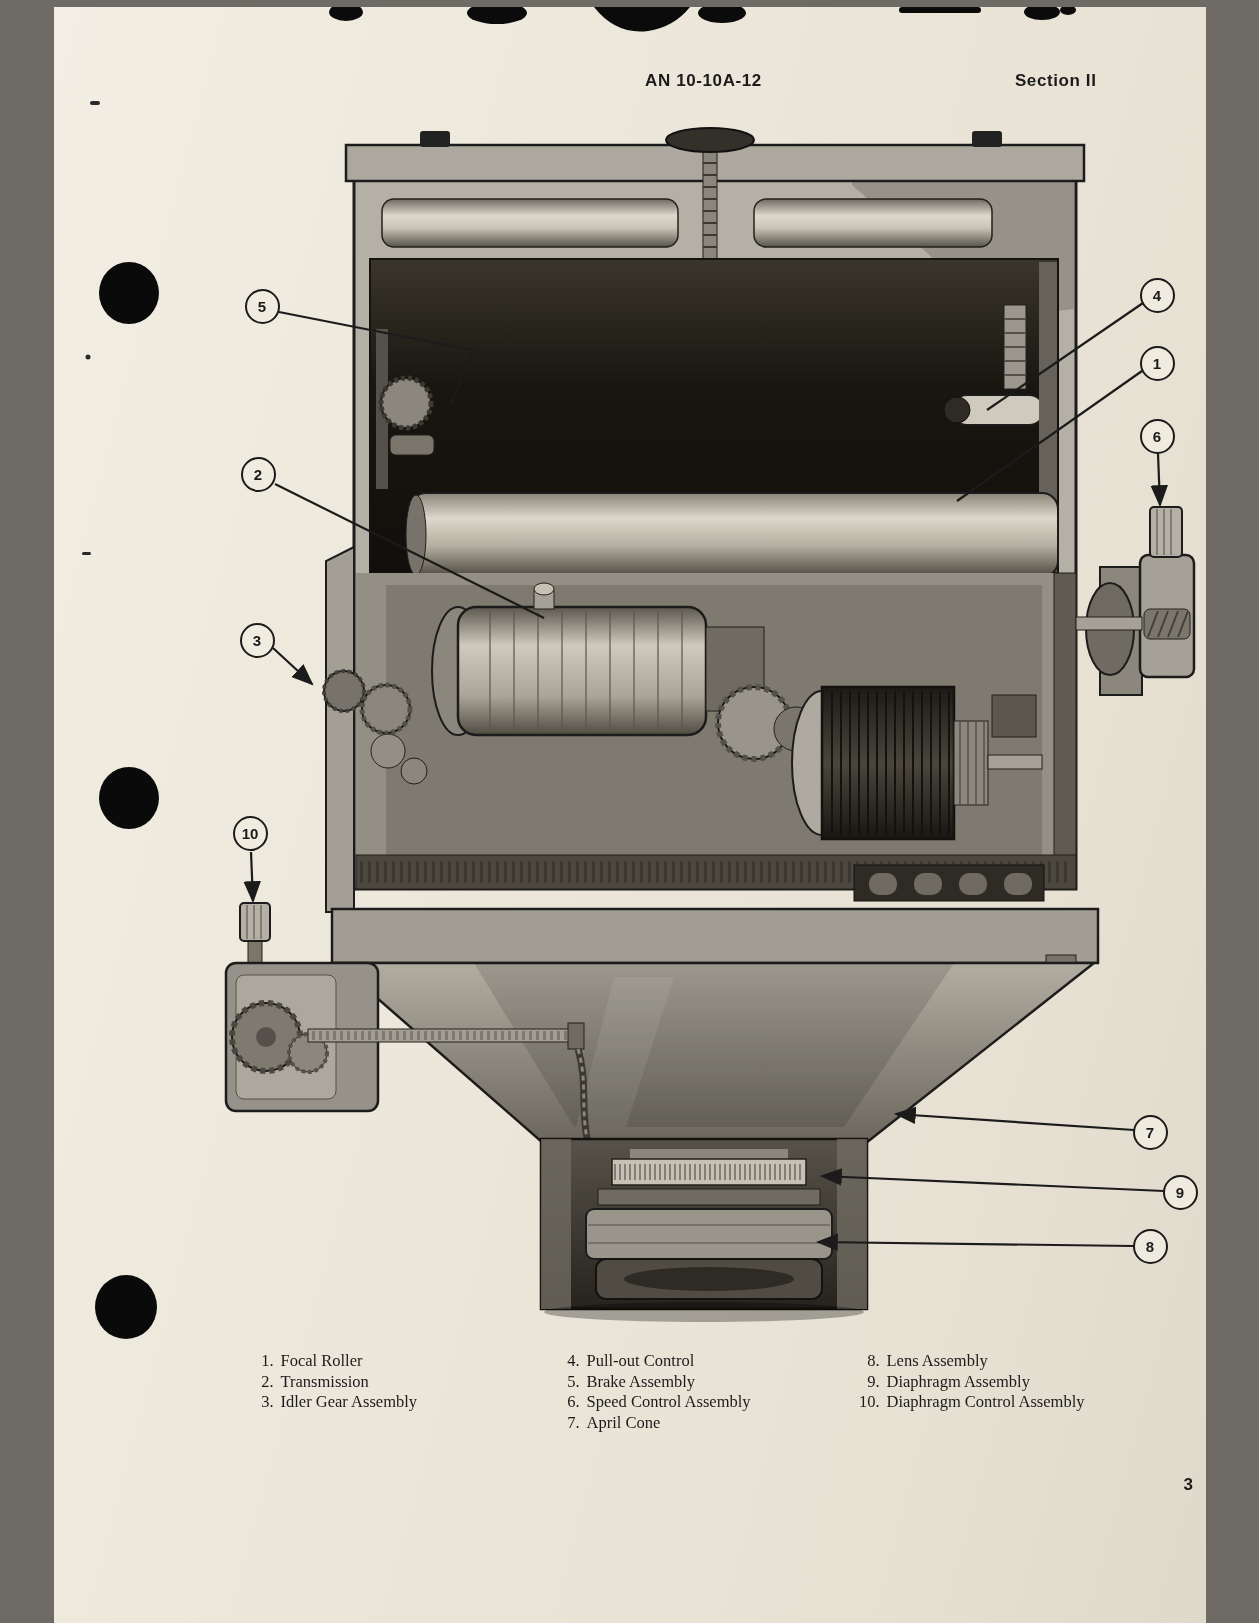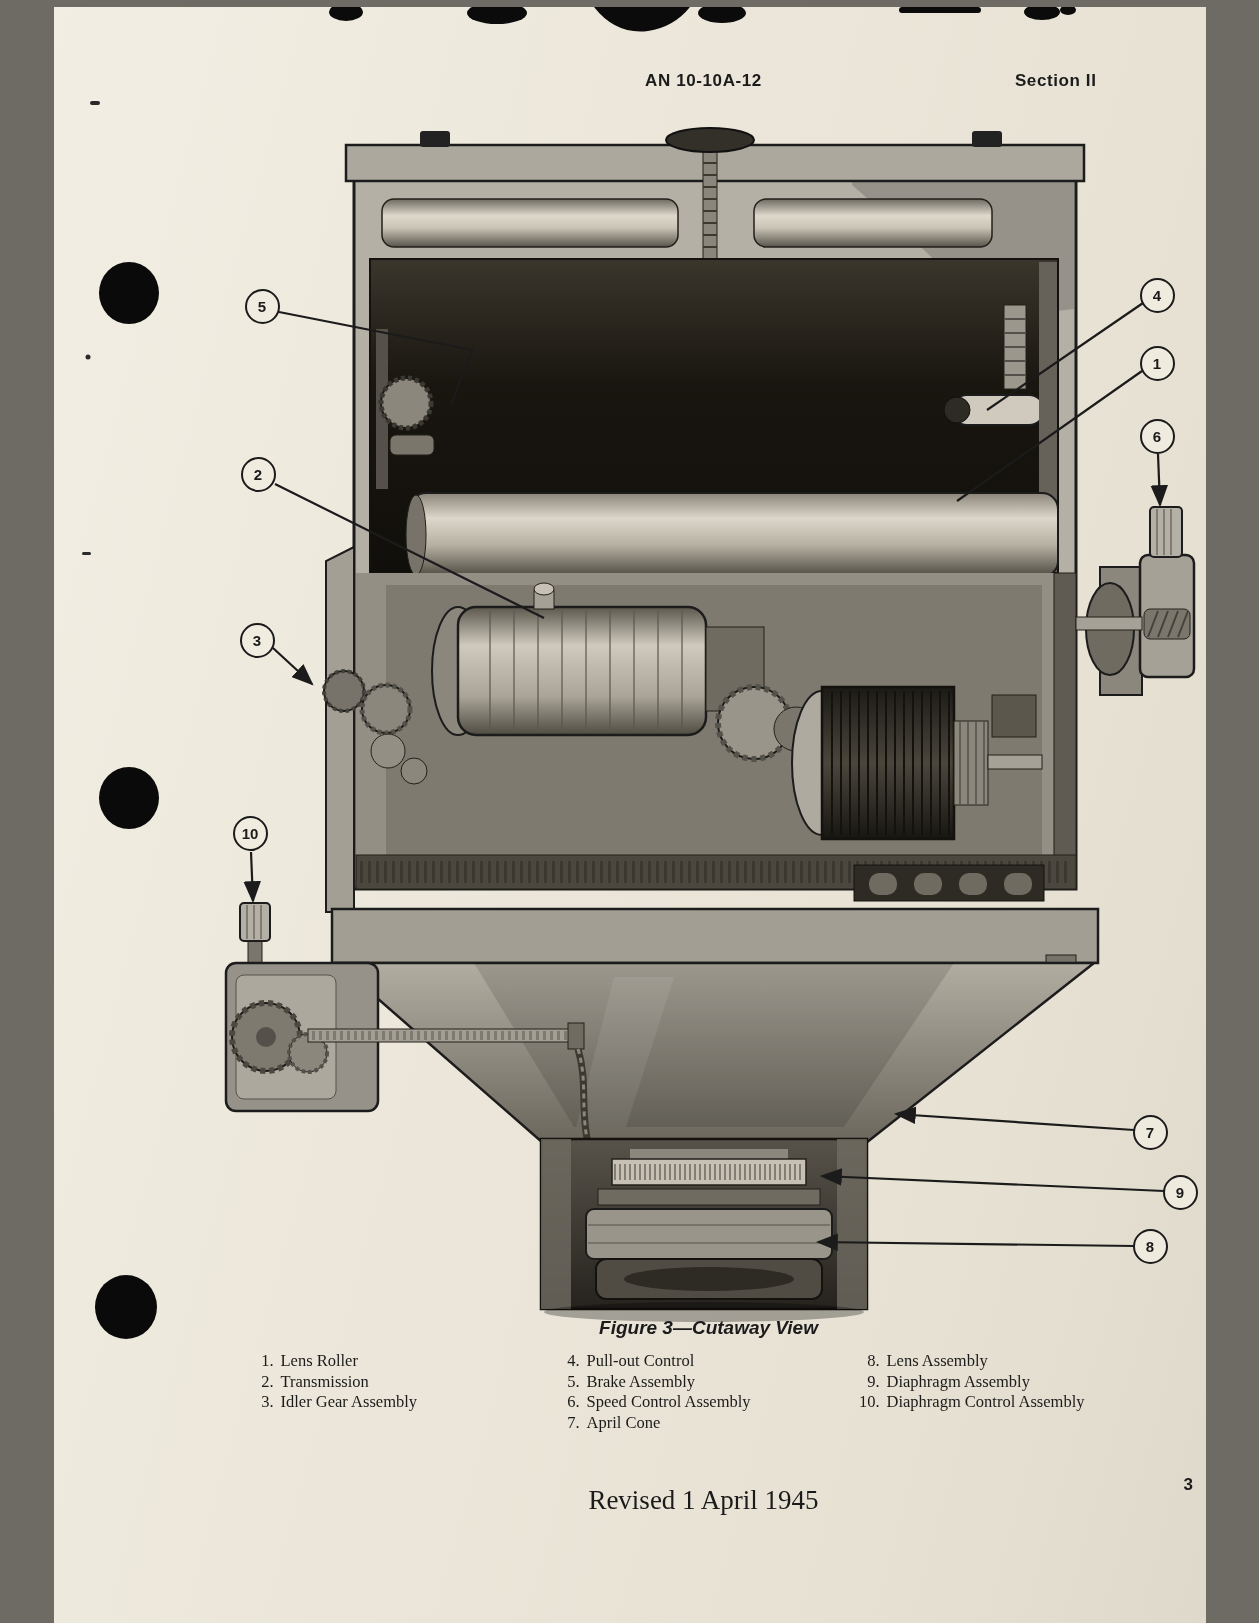--- a/index.html
+++ b/index.html
@@ -282,26 +282,25 @@
   <div class="callout" style="left:1079px;top:1222px;">
       <span>8</span>
     </div>
   <div class="callout" style="left:1109px;top:1168px;">
       <span>9</span>
     </div>
   <div class="callout" style="left:179px;top:809px;">
       <span>10</span>
     </div>
 
-  <div class="abs caption">Figure 3—Cutaway View</div>
 
   <div class="abs legend col1">
     <div class="row">
         <span class="num">1.</span>
-        <span class="lbl">Lens Roller</span>
+        <span class="lbl">Focal Roller</span>
       </div>
     <div class="row">
         <span class="num">2.</span>
         <span class="lbl">Transmission</span>
       </div>
     <div class="row">
         <span class="num">3.</span>
         <span class="lbl">Idler Gear Assembly</span>
       </div>
   </div>
@@ -331,16 +330,15 @@
     <div class="row">
         <span class="num">9.</span>
         <span class="lbl">Diaphragm Assembly</span>
       </div>
     <div class="row">
         <span class="num">10.</span>
         <span class="lbl">Diaphragm Control Assembly</span>
       </div>
   </div>
 
-  <div class="abs revision">Revised 1 April 1945</div>
   <div class="abs pageno">3</div>
 
 </div>
 
 </body></html>

